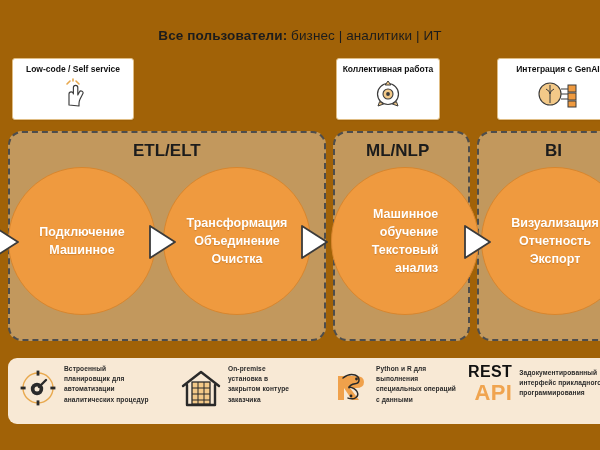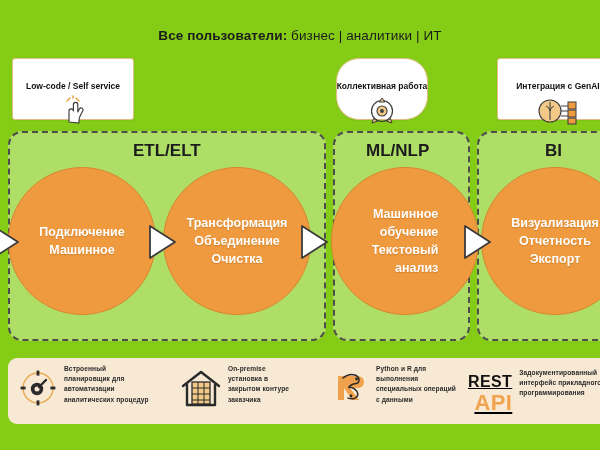--- a/index.html
+++ b/index.html
@@ -2,48 +2,48 @@
 <html><head>
 <meta charset="utf-8">
 <style>
   html,body{margin:0;padding:0;}
   body{
     width:600px;height:450px;
     background:#f4f4f4;
     font-family:"Liberation Sans","DejaVu Sans",sans-serif;
     overflow:hidden;position:relative;
   }
-  #stage{position:absolute;inset:0;width:600px;height:450px;overflow:hidden;background:#84cc16;}
+  #stage{position:absolute;inset:0;width:600px;height:450px;overflow:hidden;background:#a16207;}
 
   
   .header{
     position:absolute;left:0;top:28px;width:600px;
     text-align:center;font-size:13.5px;color:#1c1c1c;letter-spacing:.1px;
     white-space:nowrap;
   }
   .header b{font-weight:bold;}
   .header .light{font-weight:normal;}
 
   
   .card{
     position:absolute;top:58px;height:62px;
     background:#ffffff;border:1px solid #e0bd84;border-radius:3px;
     box-sizing:border-box;
     display:flex;flex-direction:column;align-items:center;
-    padding-top:23px;
+    padding-top:6px;
     box-shadow:0 1px 1px rgba(0,0,0,.05);
   }
   .card-label{
     font-size:8.5px;font-weight:bold;color:#111;white-space:nowrap;
     line-height:1.1;
   }
   .card-icon{margin-top:4px;}
   .c1{left:12px;width:122px;}
   .c2{left:165px;width:128px;}
-  .c3{left:336px;width:92px;border-radius:23px;}
+  .c3{left:336px;width:104px;}
   .c4{left:497px;width:122px;}
 
   
   .dbox{
     position:absolute;top:131px;height:210px;
     border:2px dashed #4d4d4d;border-radius:14px;box-sizing:border-box;
     background:rgba(255,255,255,.35);
   }
   .dbox-a{left:8px;width:318px;}
   .dbox-b{left:333px;width:137px;}
@@ -84,21 +84,21 @@
   .bitem .bicon{flex:0 0 auto;margin-right:6px;margin-top:4px;}
   .bitem .btxt{
     font-size:6.6px;font-weight:bold;color:#2a2a2a;line-height:1.55;
     white-space:pre-line;letter-spacing:.1px;
   }
   .b1{left:10px;width:160px;}
   .b2{left:172px;width:150px;}
   .b3{left:320px;width:140px;}
   .b4{left:460px;width:170px;}
   .rest-logo{
-    flex:0 0 auto;margin-right:7px;margin-top:10px;line-height:1.05;text-decoration:underline;
+    flex:0 0 auto;margin-right:7px;margin-top:0;line-height:1.05;
   }
   .rest-logo .rest{font-size:16px;font-weight:bold;color:#111;letter-spacing:.4px;}
   .rest-logo .api{font-size:22px;font-weight:bold;color:#f0a44f;letter-spacing:.4px;text-align:right;}
 </style>
 </head>
 <body>
 
 <div id="stage">
 
   <div class="header">

